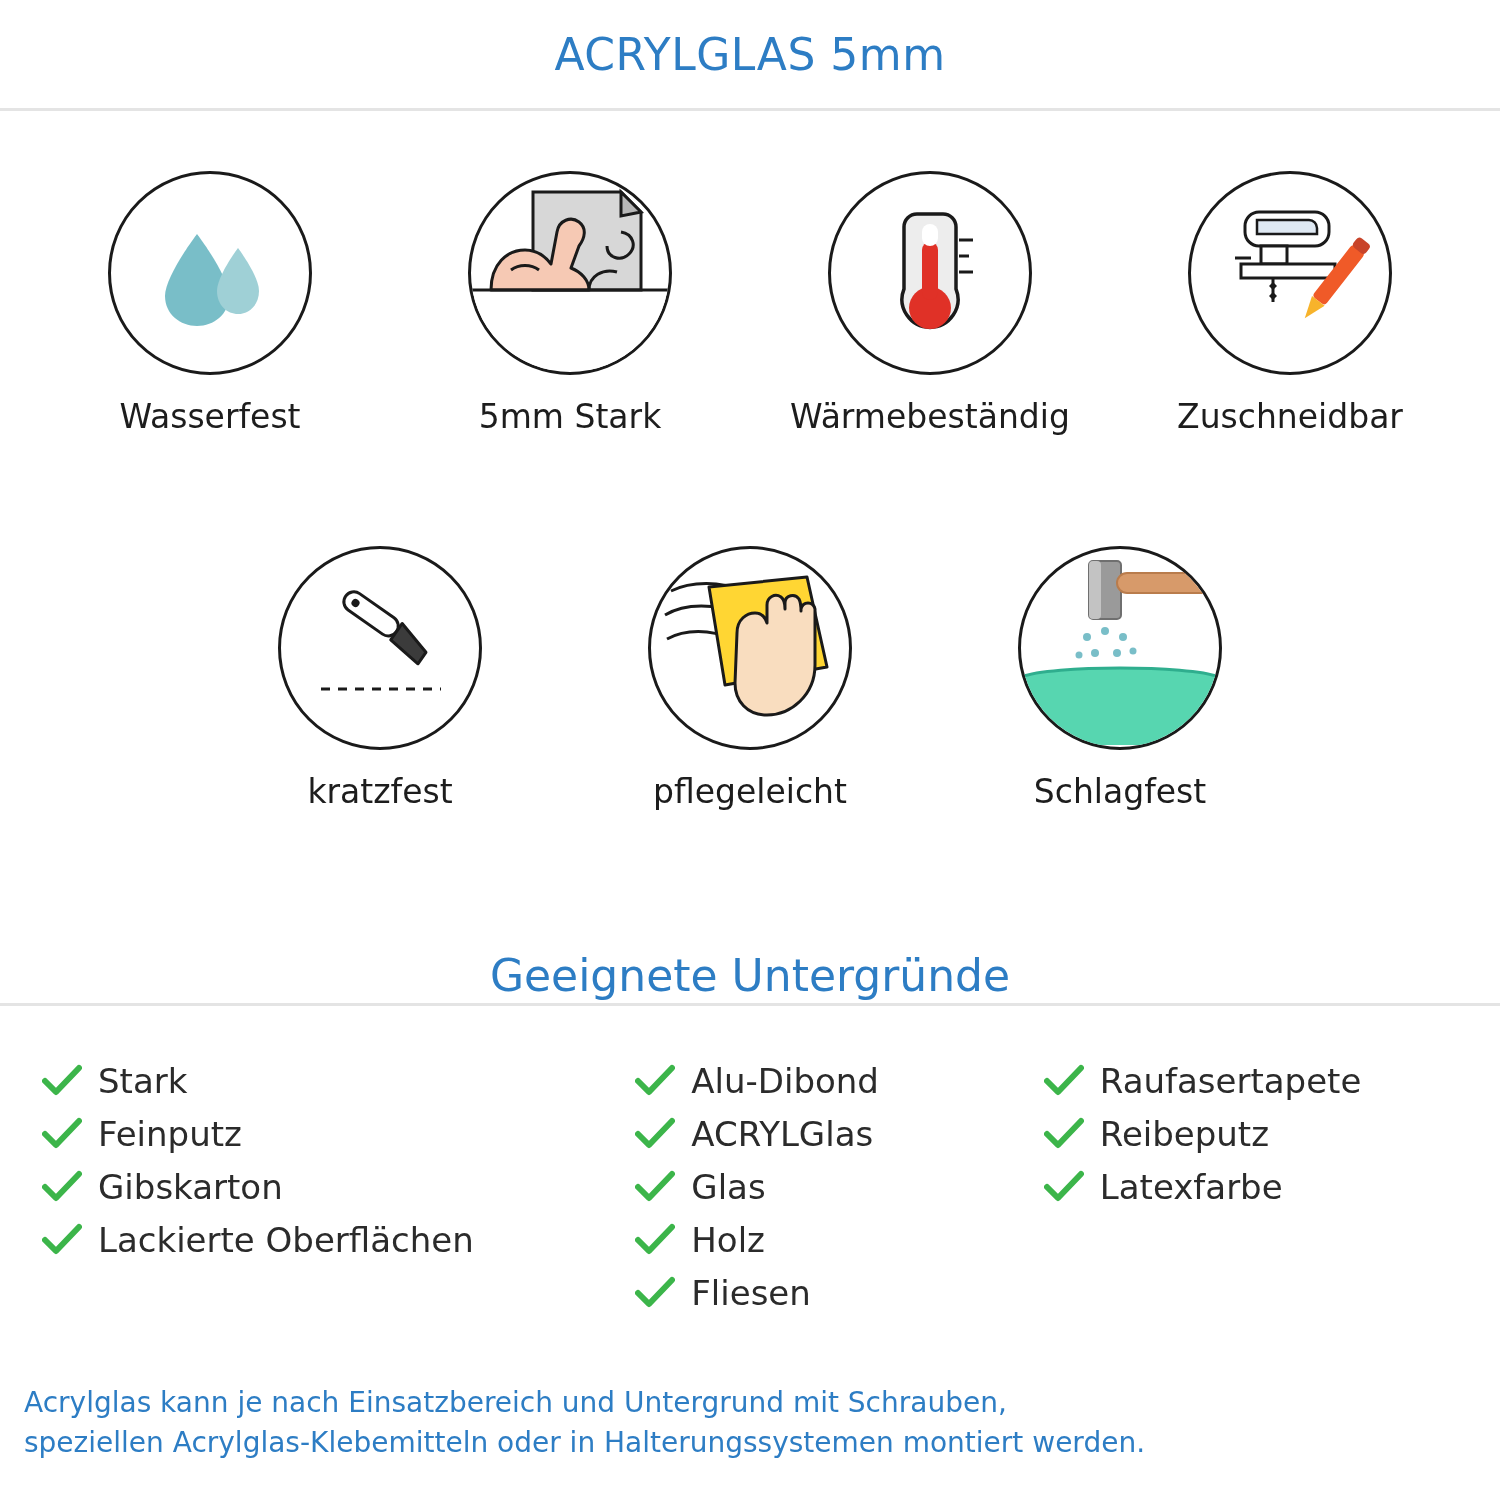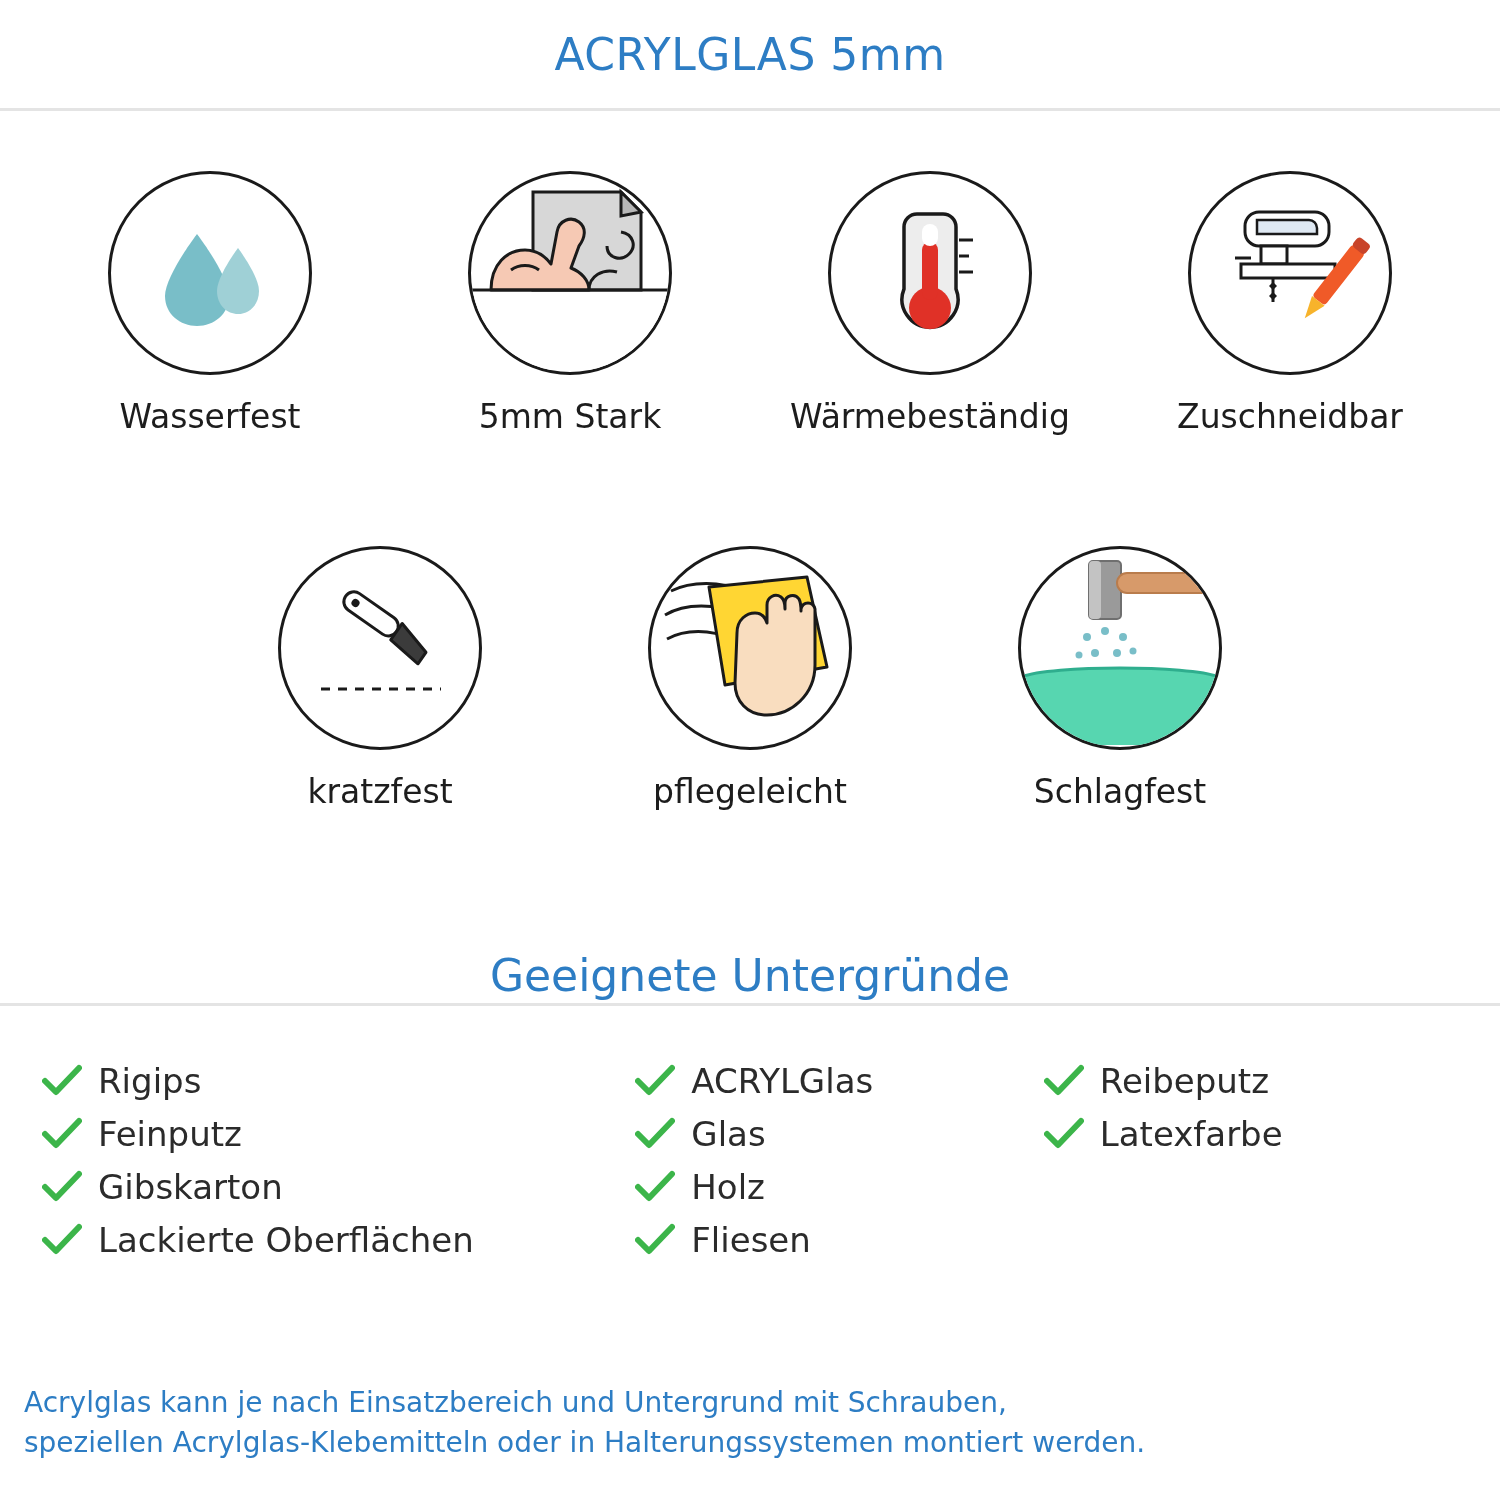--- a/index.html
+++ b/index.html
@@ -295,21 +295,21 @@
 
   <div class="checklist">
 
     <div class="check-col c1">
       <div class="check-item">
         <span class="check-icon">
           <svg width="40" height="34" viewBox="0 0 40 34">
               <path d="M3 17 L14 28 L37 4" fill="none" stroke="#3cb54a" stroke-width="6" stroke-linecap="round" stroke-linejoin="round"></path>
             </svg>
         </span>
-        <span class="check-label">Rigips</span>
+        <span class="check-label">Stark</span>
       </div>
       <div class="check-item">
         <span class="check-icon">
           <svg width="40" height="34" viewBox="0 0 40 34">
               <path d="M3 17 L14 28 L37 4" fill="none" stroke="#3cb54a" stroke-width="6" stroke-linecap="round" stroke-linejoin="round"></path>
             </svg>
         </span>
         <span class="check-label">Feinputz</span>
       </div>
       <div class="check-item">
@@ -330,20 +330,28 @@
       </div>
     </div>
 
     <div class="check-col c2">
       <div class="check-item">
         <span class="check-icon">
           <svg width="40" height="34" viewBox="0 0 40 34">
               <path d="M3 17 L14 28 L37 4" fill="none" stroke="#3cb54a" stroke-width="6" stroke-linecap="round" stroke-linejoin="round"></path>
             </svg>
         </span>
+        <span class="check-label">Alu-Dibond</span>
+      </div>
+      <div class="check-item">
+        <span class="check-icon">
+          <svg width="40" height="34" viewBox="0 0 40 34">
+              <path d="M3 17 L14 28 L37 4" fill="none" stroke="#3cb54a" stroke-width="6" stroke-linecap="round" stroke-linejoin="round"></path>
+            </svg>
+        </span>
         <span class="check-label">ACRYLGlas</span>
       </div>
       <div class="check-item">
         <span class="check-icon">
           <svg width="40" height="34" viewBox="0 0 40 34">
               <path d="M3 17 L14 28 L37 4" fill="none" stroke="#3cb54a" stroke-width="6" stroke-linecap="round" stroke-linejoin="round"></path>
             </svg>
         </span>
         <span class="check-label">Glas</span>
       </div>
@@ -359,20 +367,28 @@
         <span class="check-icon">
           <svg width="40" height="34" viewBox="0 0 40 34">
               <path d="M3 17 L14 28 L37 4" fill="none" stroke="#3cb54a" stroke-width="6" stroke-linecap="round" stroke-linejoin="round"></path>
             </svg>
         </span>
         <span class="check-label">Fliesen</span>
       </div>
     </div>
 
     <div class="check-col c3">
+      <div class="check-item">
+        <span class="check-icon">
+          <svg width="40" height="34" viewBox="0 0 40 34">
+              <path d="M3 17 L14 28 L37 4" fill="none" stroke="#3cb54a" stroke-width="6" stroke-linecap="round" stroke-linejoin="round"></path>
+            </svg>
+        </span>
+        <span class="check-label">Raufasertapete</span>
+      </div>
       <div class="check-item">
         <span class="check-icon">
           <svg width="40" height="34" viewBox="0 0 40 34">
               <path d="M3 17 L14 28 L37 4" fill="none" stroke="#3cb54a" stroke-width="6" stroke-linecap="round" stroke-linejoin="round"></path>
             </svg>
         </span>
         <span class="check-label">Reibeputz</span>
       </div>
       <div class="check-item">
         <span class="check-icon">

